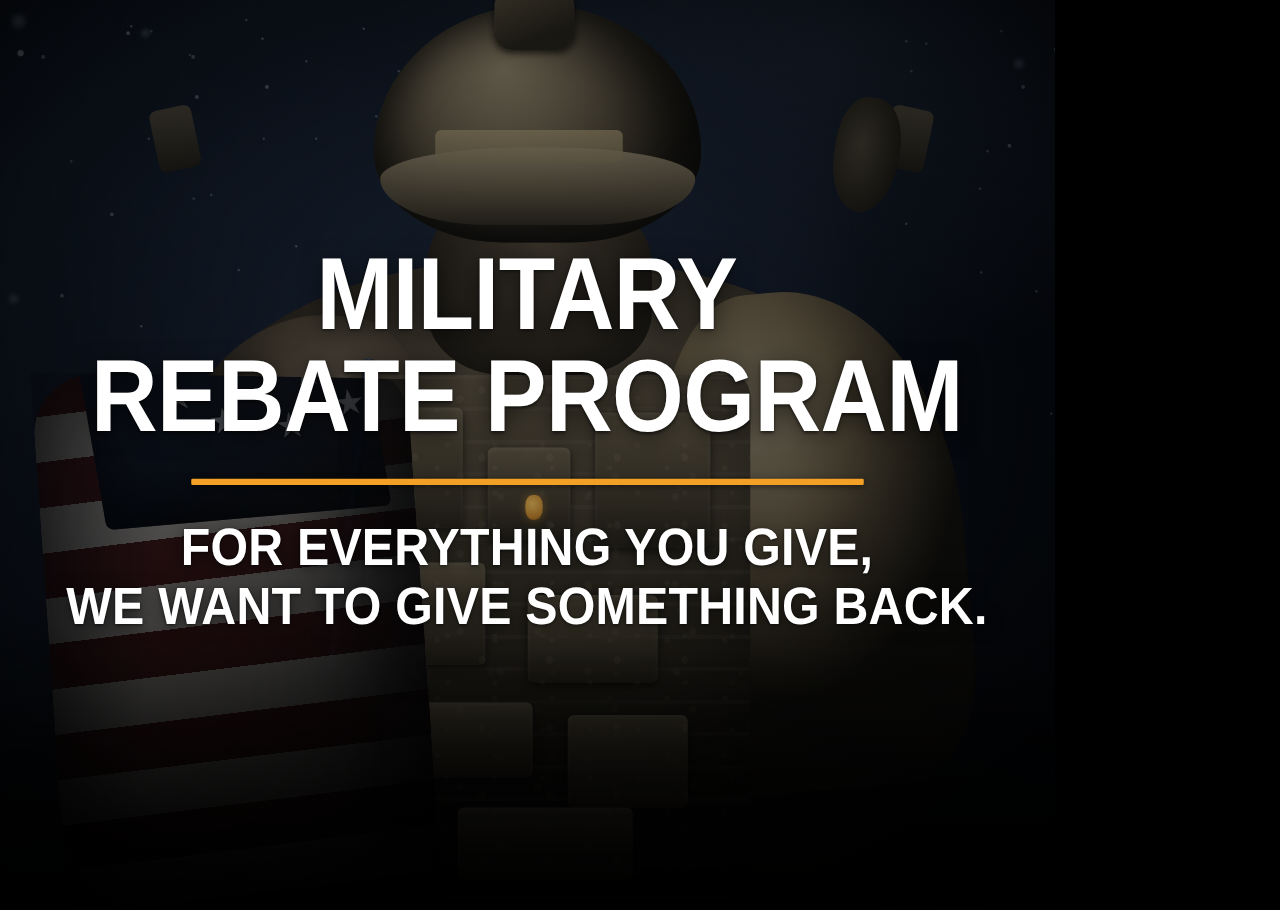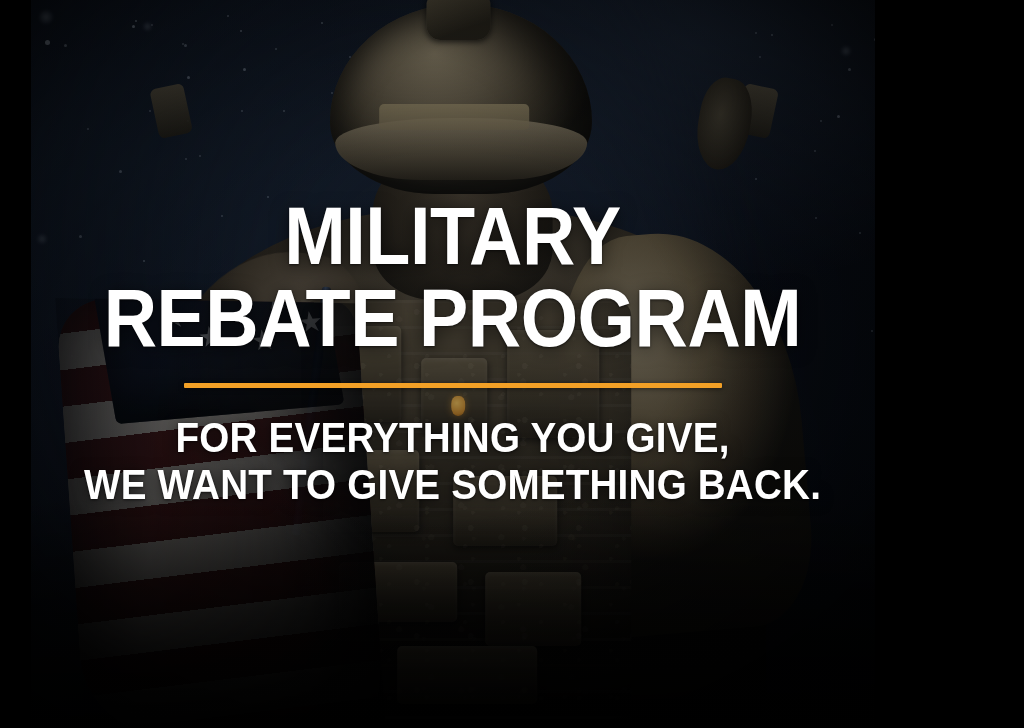--- a/index.html
+++ b/index.html
@@ -10,21 +10,20 @@
     background:#000;
     font-family:"Liberation Sans", sans-serif;
     overflow:hidden;
   }
 
   .banner {
     position:relative;
     width:844px; height:728px;
     overflow:hidden;
     background:#0b111b;
-    margin-left:31px;
   }
 
   
   .sky {
     position:absolute; inset:0;
     background:
       radial-gradient(ellipse 70% 55% at 78% 6%,  #1a2433 0%, rgba(16,23,34,0) 62%),
       radial-gradient(ellipse 60% 45% at 12% 22%, #111b28 0%, rgba(12,18,28,0) 65%),
       linear-gradient(118deg, #0d1421 0%, #0b1019 42%, #080c14 70%, #05080d 100%);
   }

